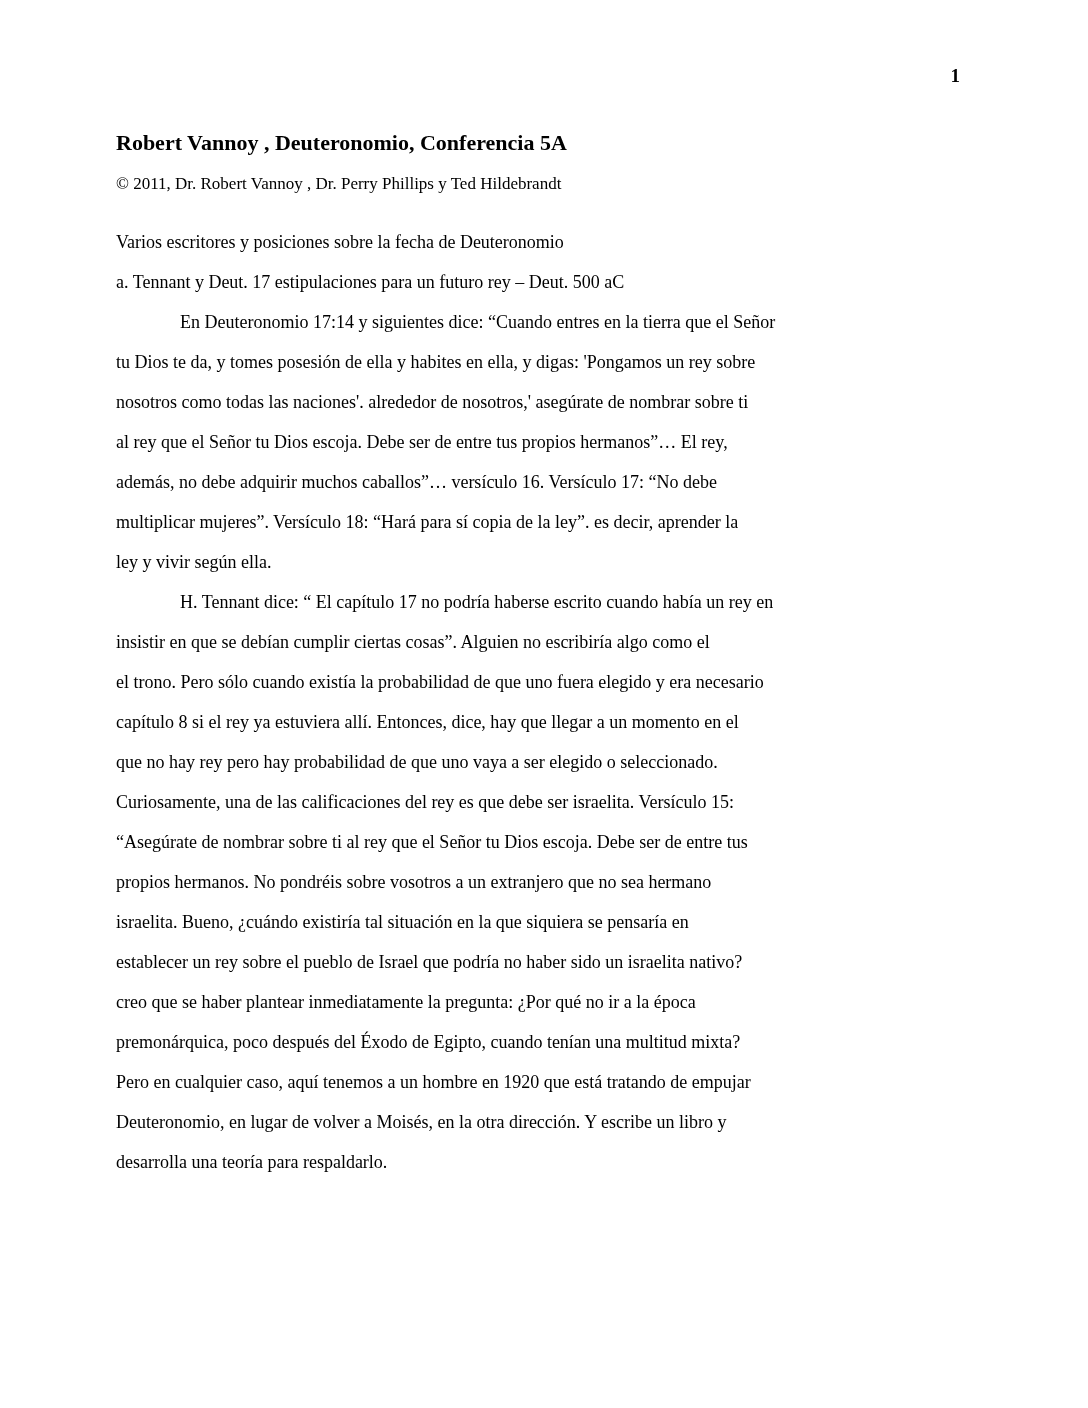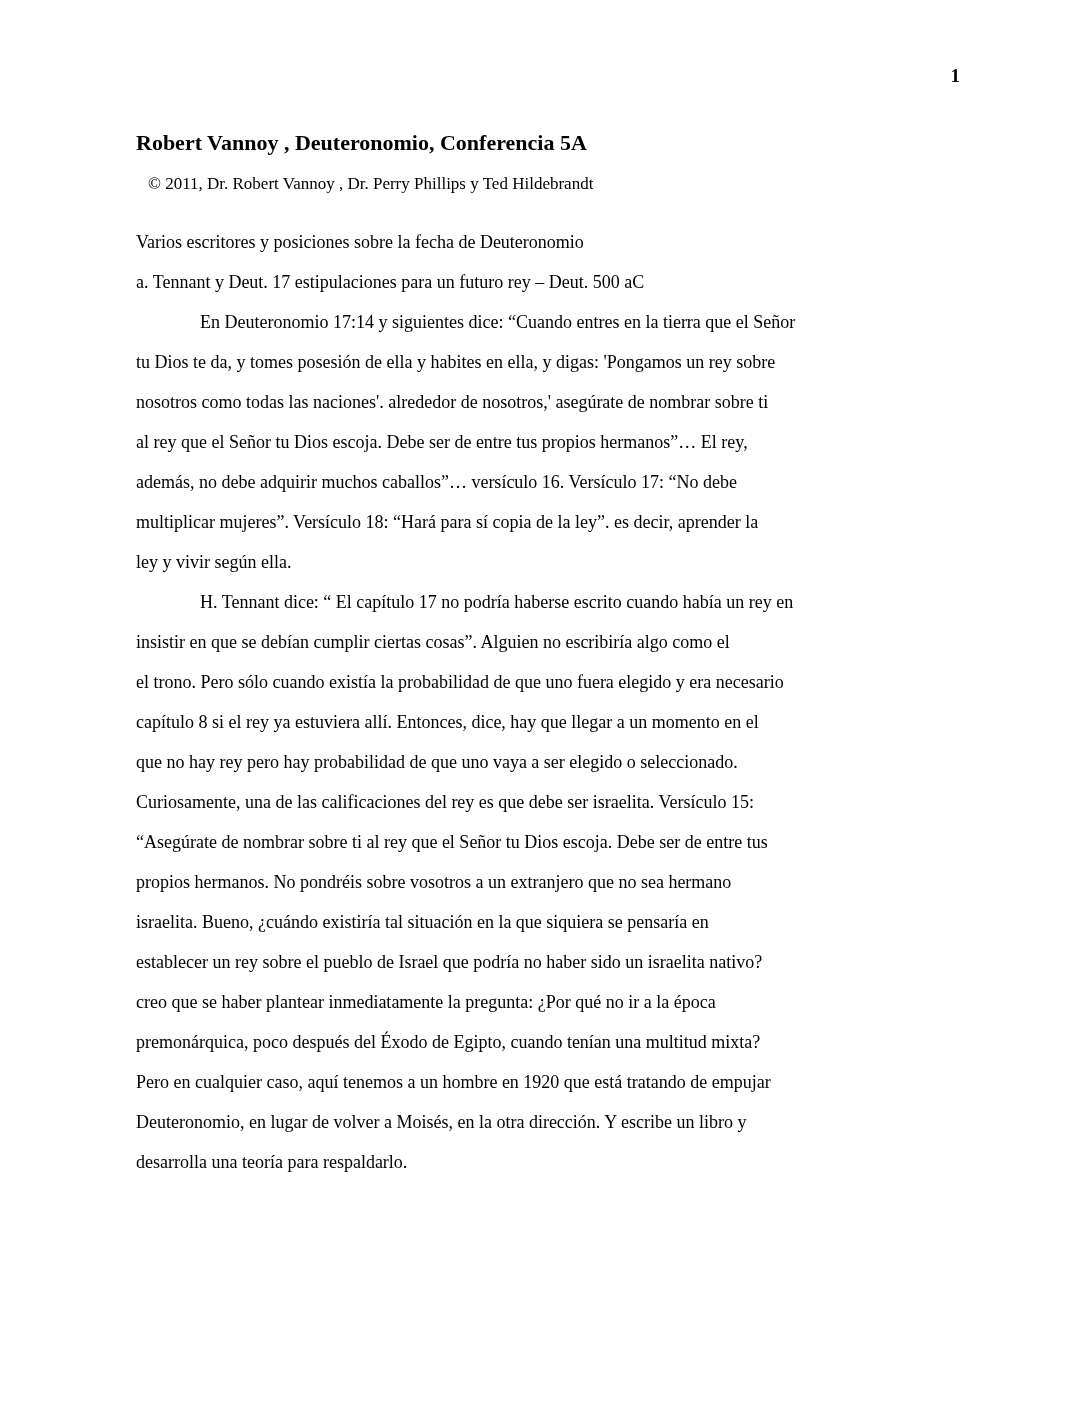--- a/index.html
+++ b/index.html
@@ -22,37 +22,36 @@
     left: 128px;
     width: 832px;
     text-align: right;
     font-size: 19px;
     line-height: 24px;
     font-weight: bold;
   }
   .content {
     position: absolute;
     top: 0;
-    left: 136px;
+    left: 116px;
     width: 832px;
     font-family: Liberation Serif, serif;
   }
   .title {
     margin: 128px 0 0 0;
     font-size: 22px;
     font-weight: bold;
     line-height: 30px;
     white-space: nowrap;
   }
   .copyright {
     margin-top: 14px;
     font-size: 17px;
     line-height: 24px;
     white-space: nowrap;
-    margin-left: 12px;
   }
   .headings {
     margin-top: 26px;
   }
   .line {
     font-size: 18px;
     line-height: 40px;
     height: 40px;
     white-space: nowrap;
   }

